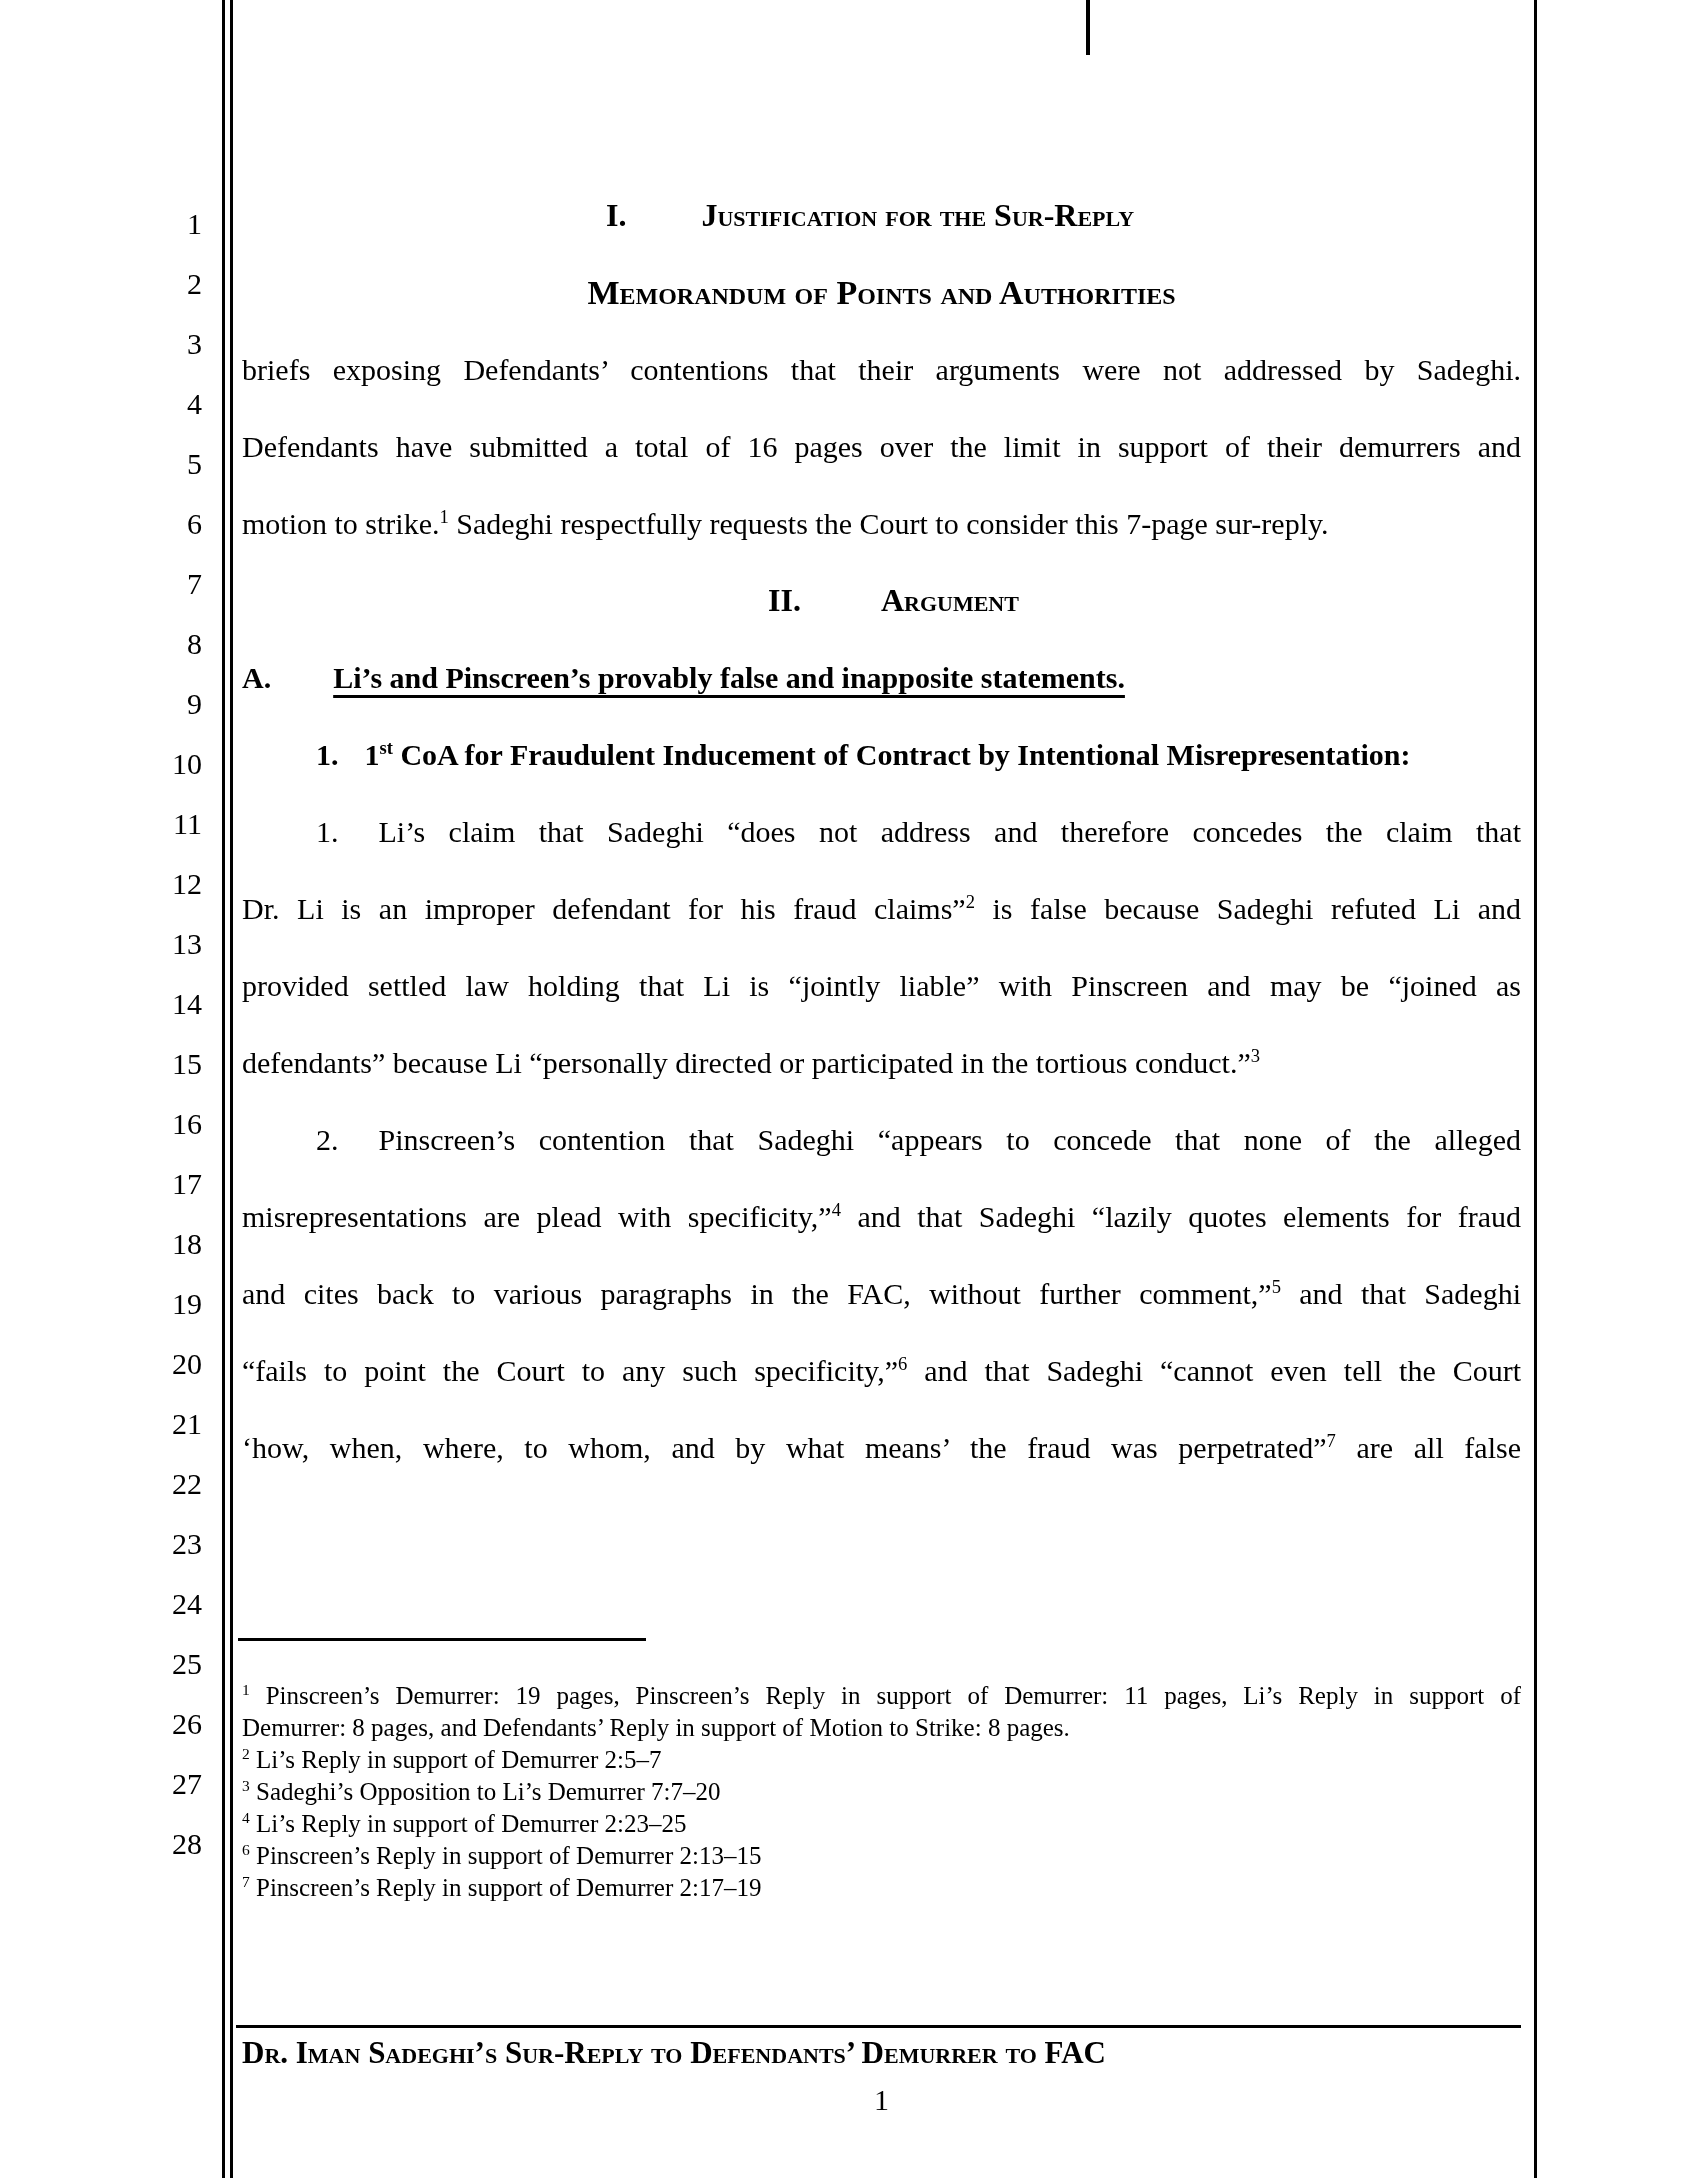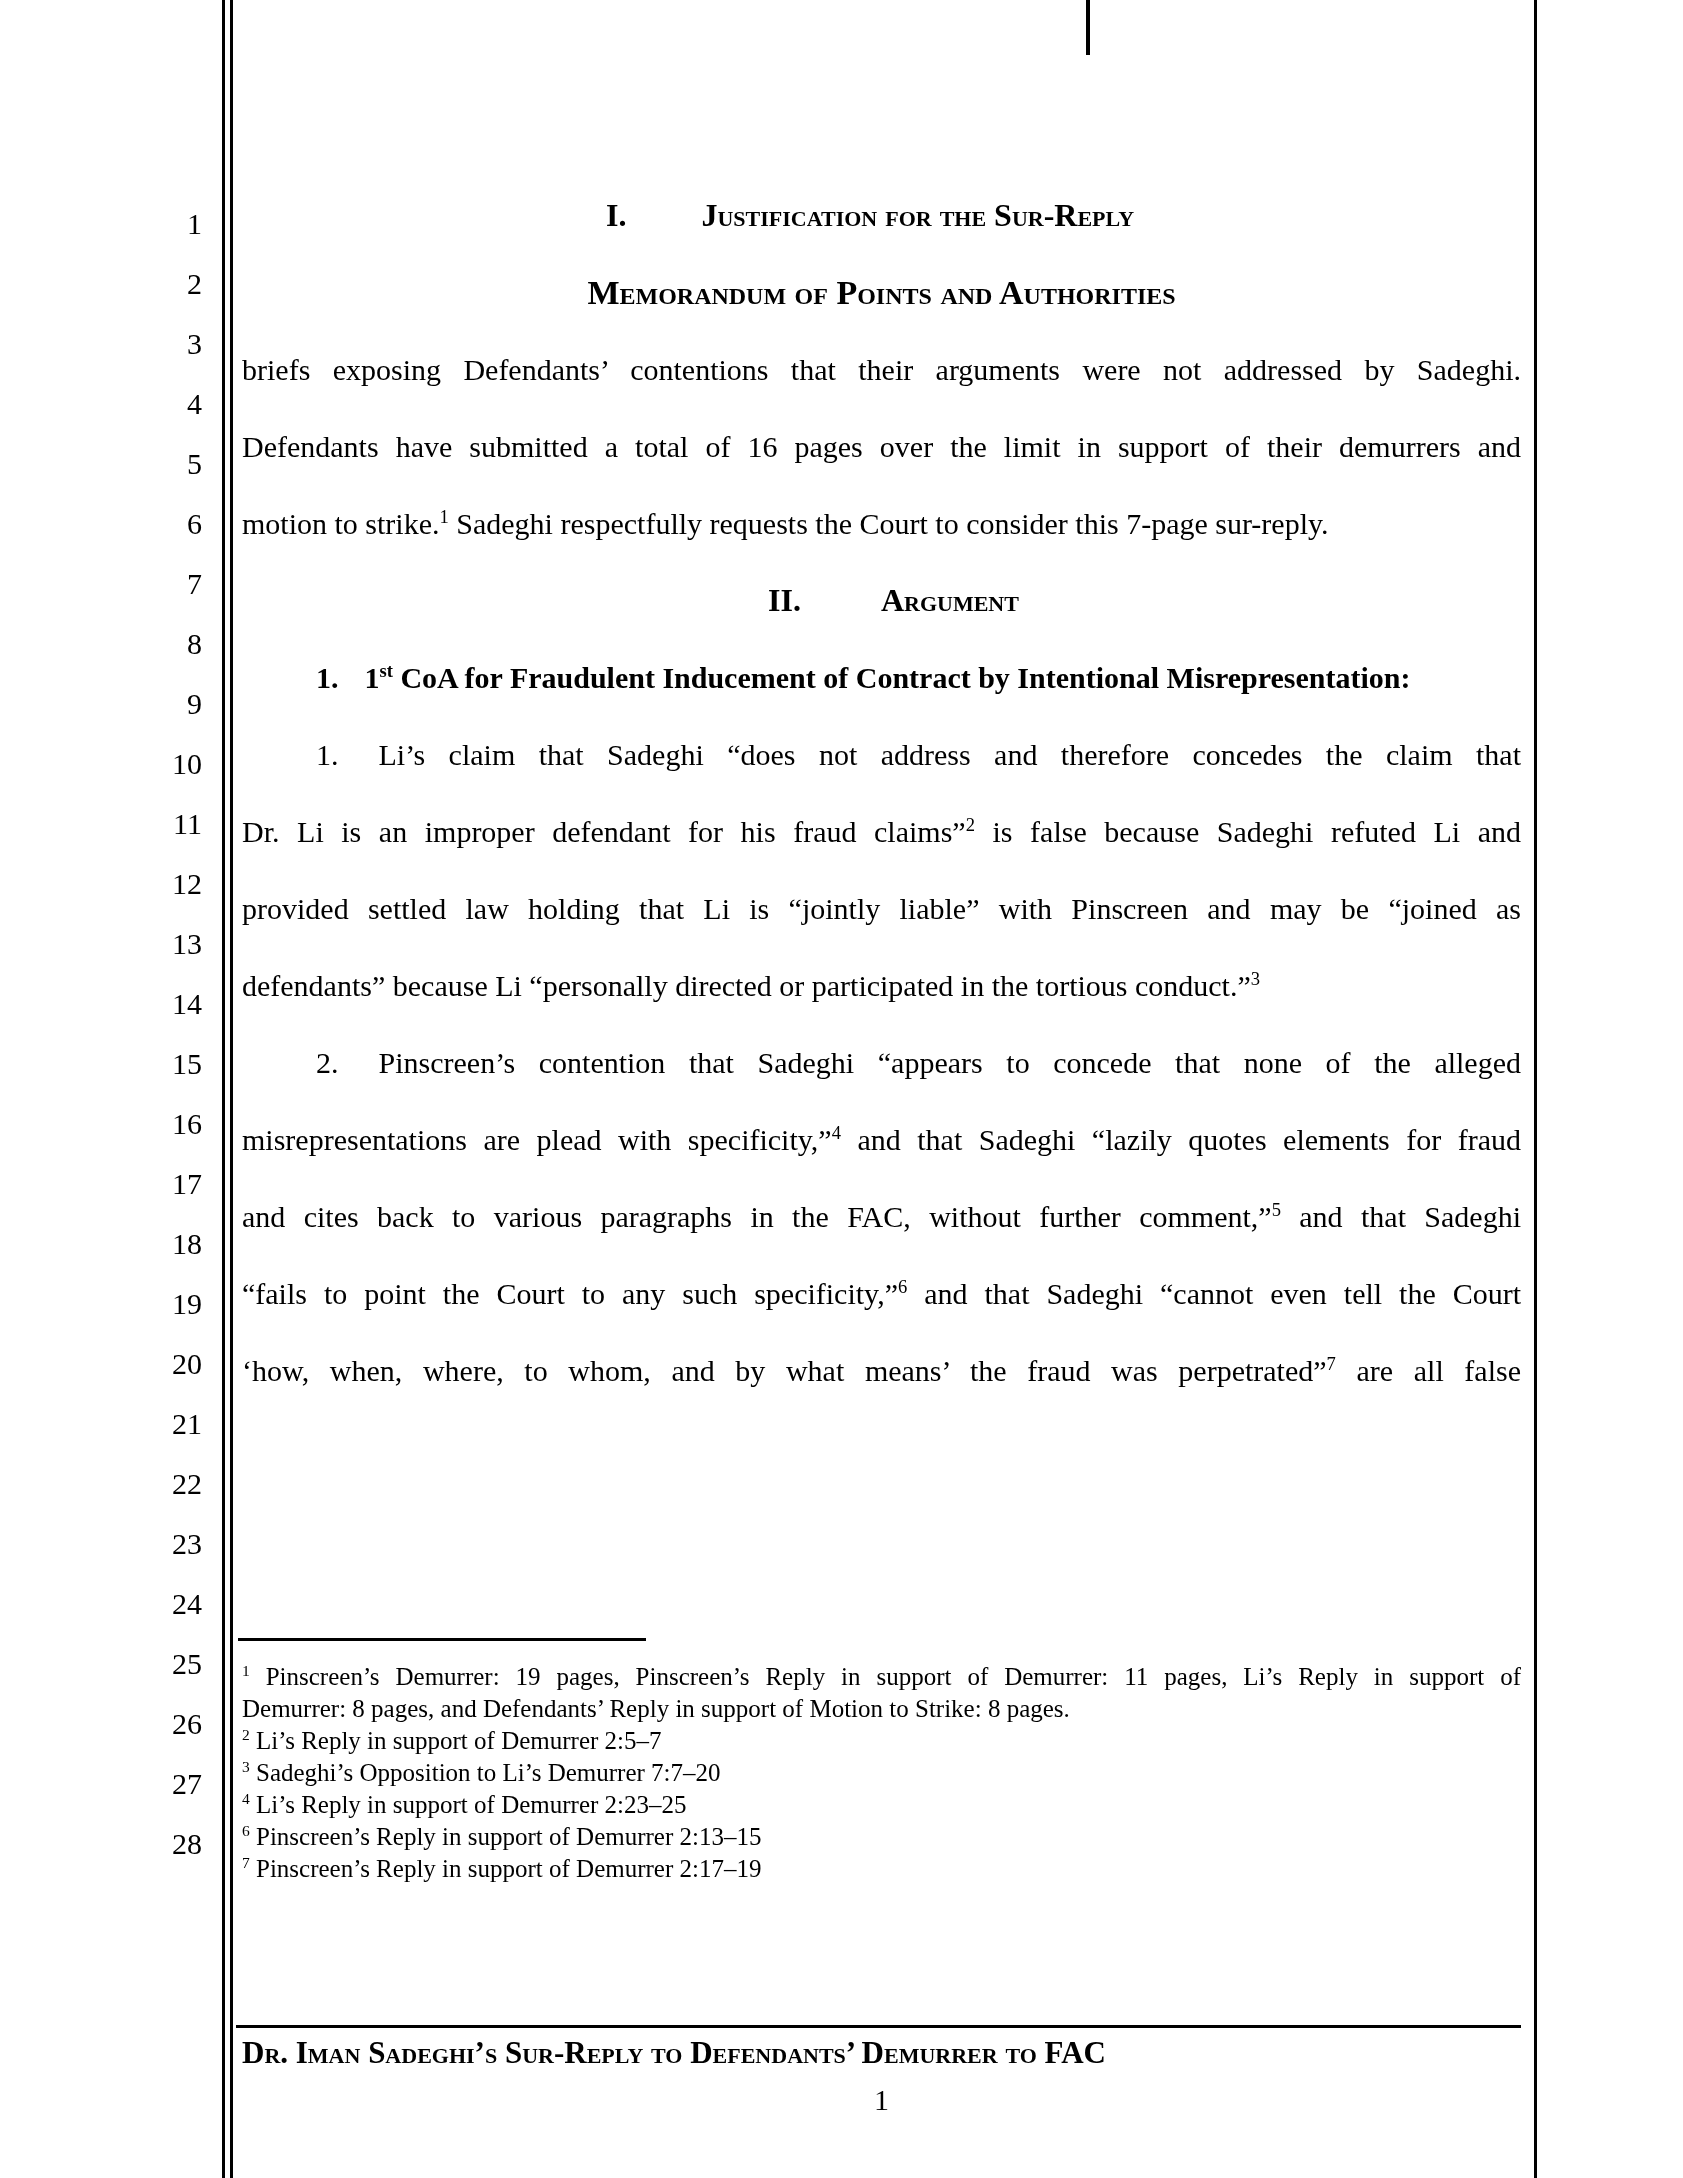--- a/index.html
+++ b/index.html
@@ -29,21 +29,21 @@
   .u { text-decoration:underline; text-decoration-thickness:3px; text-underline-offset:7px; }
   .it { font-style:italic; }
   sup { font-size:0.62em; vertical-align:super; line-height:0; }
   .ml368{margin-left:364px} .ml76{margin-left:75px} .ml531{margin-left:526px}
   .ml81{margin-left:80px}  .ml97{margin-left:96px} .ml75{margin-left:74px}
   .ml103{margin-left:40px} .ml26{margin-left:26px} .ml63{margin-left:62px}
 
   .fnsep { position:absolute; left:238px; top:1638px; width:408px; height:0; border-top:3px solid #000; }
   .footnotes { position:absolute; left:242px; top:1661px; width:1279px; font-size:25px; }
   .fnl { height:32px; line-height:32px; overflow:hidden; }
-  .fnl.j { word-spacing:0; }
+  .fnl.j { word-spacing:0;margin-top:19px; }
 
   .footer-rule { position:absolute; left:236px; top:2025px; width:1285px; height:0; border-top:3px solid #000; }
   .footer-title { position:absolute; left:242px; top:2035px; width:1279px; text-align:left; font-size:31px; }
   .page-num { position:absolute; left:242px; top:2083px; width:1279px; text-align:center; font-size:30px; }
 </style>
 </head>
 <body>
 
 <div class="page">
 
@@ -96,20 +96,23 @@
     <div class="bl j">briefs exposing Defendants’ contentions that their arguments were not addressed by Sadeghi.</div>
     <div class="bl j">Defendants have submitted a total of 16 pages over the limit in support of their demurrers and</div>
     <div class="bl">
       <span>motion to strike.</span><sup>1</sup><span> Sadeghi respectfully requests the Court to consider this 7-page sur-reply.</span>
     </div>
 
     <div class="bl h">
       <span class="sc ml531">II.</span><span class="sc ml81">Argument</span>
     </div>
 
+    <div class="bl">
+      <span class="b">A.</span><span class="b u ml63">Li’s and Pinscreen’s provably false and inapposite statements.</span>
+    </div>
 
     <div class="bl">
       <span class="b ml75">1.</span><span class="b ml26"><span>1</span><sup>st</sup><span> CoA for Fraudulent Inducement of Contract by Intentional Misrepresentation:</span></span>
     </div>
 
     <div class="bl j">
       <span class="ml75">1.</span><span class="ml103">Li’s claim that Sadeghi “does not address and therefore concedes the claim that</span>
     </div>
     <div class="bl j">
       <span>Dr. Li is an improper defendant for his fraud claims”</span><sup>2</sup><span> is false because Sadeghi refuted Li and</span>

